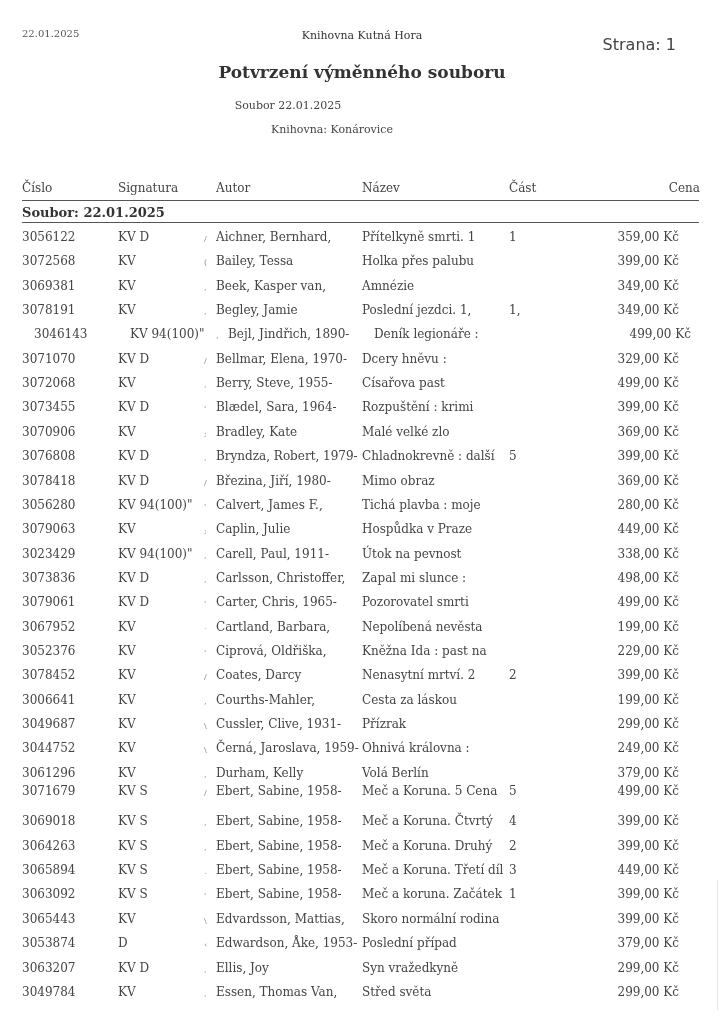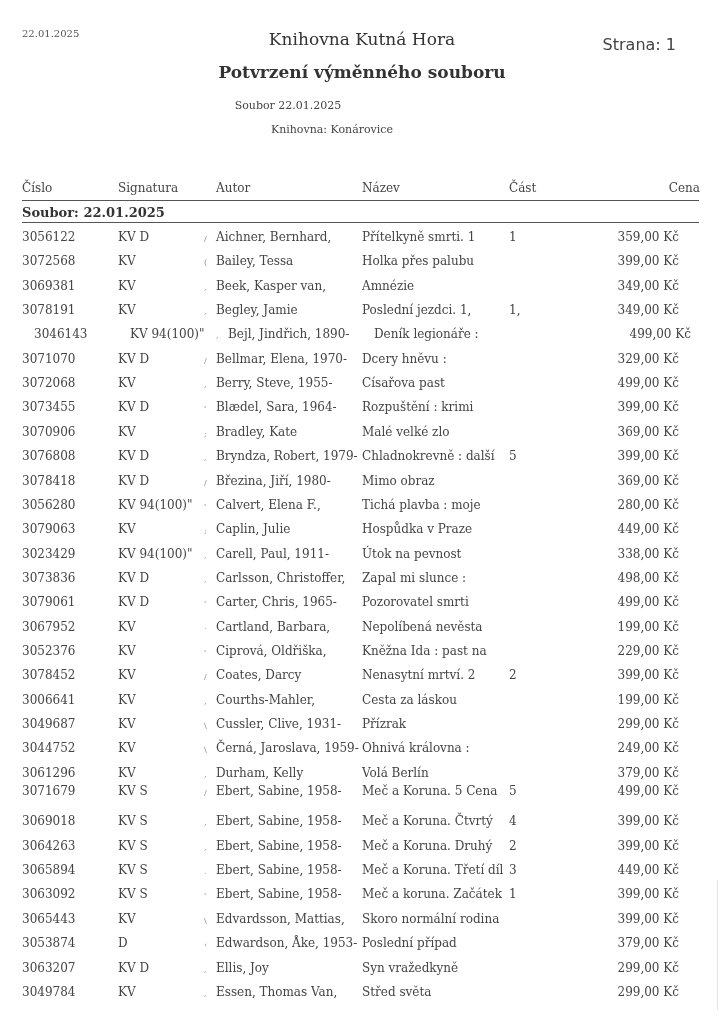--- a/index.html
+++ b/index.html
@@ -1,20 +1,20 @@
 <!DOCTYPE html>
 <html><head>
 <meta charset="utf-8">
 <style>
   html, body { margin:0; padding:0; background:#ffffff; }
   body { width:724px; height:1024px; position:relative; overflow:hidden;
          font-family:"DejaVu Serif", serif; color:#3a3a3a; }
   .abs { position:absolute; white-space:nowrap; }
   .print-date { left:22px; top:28px; font-size:10px; color:#555; font-family:"DejaVu Serif", serif; }
-  .library { left:0; width:724px; text-align:center; top:29px; font-size:17px; color:#333; }
+  .library { left:0; width:724px; text-align:center; top:29px; font-size:11px; color:#333; }
   .page-num { right:48px; top:35px; font-size:16px; color:#444; font-family:"DejaVu Sans", sans-serif; }
   .title { left:0; width:724px; text-align:center; top:62px; font-size:17px; font-weight:bold; color:#333; }
   .sub1 { left:0; width:576px; text-align:center; top:99px; font-size:11px; color:#444; }
   .sub2 { left:0; width:664px; text-align:center; top:123px; font-size:11px; color:#444; }
 
   .col-head { top:181px; font-size:12px; color:#444; }
   .rule { position:absolute; left:22px; width:677px; height:1px; background:#555; }
   .group { left:22px; top:205px; font-size:13px; font-weight:bold; color:#333; }
 
   .row { position:absolute; left:0; width:724px; height:24px; font-size:12px; color:#444; }
@@ -148,21 +148,21 @@
       <span class="c-mark">/</span>
       <span class="c-aut">Březina, Jiří, 1980-</span>
       <span class="c-tit">Mimo obraz</span>
       <span class="c-part"></span>
       <span class="c-price">369,00 Kč</span>
     </div>
     <div class="row" style="top: 497.85px;">
       <span class="c-num">3056280</span>
       <span class="c-sig">KV 94(100)"</span>
       <span class="c-mark">'</span>
-      <span class="c-aut">Calvert, Elena F.,</span>
+      <span class="c-aut">Calvert, James F.,</span>
       <span class="c-tit">Tichá plavba : moje</span>
       <span class="c-part"></span>
       <span class="c-price">280,00 Kč</span>
     </div>
     <div class="row" style="top: 522.2px;">
       <span class="c-num">3079063</span>
       <span class="c-sig">KV</span>
       <span class="c-mark">;</span>
       <span class="c-aut">Caplin, Julie</span>
       <span class="c-tit">Hospůdka v Praze</span>

